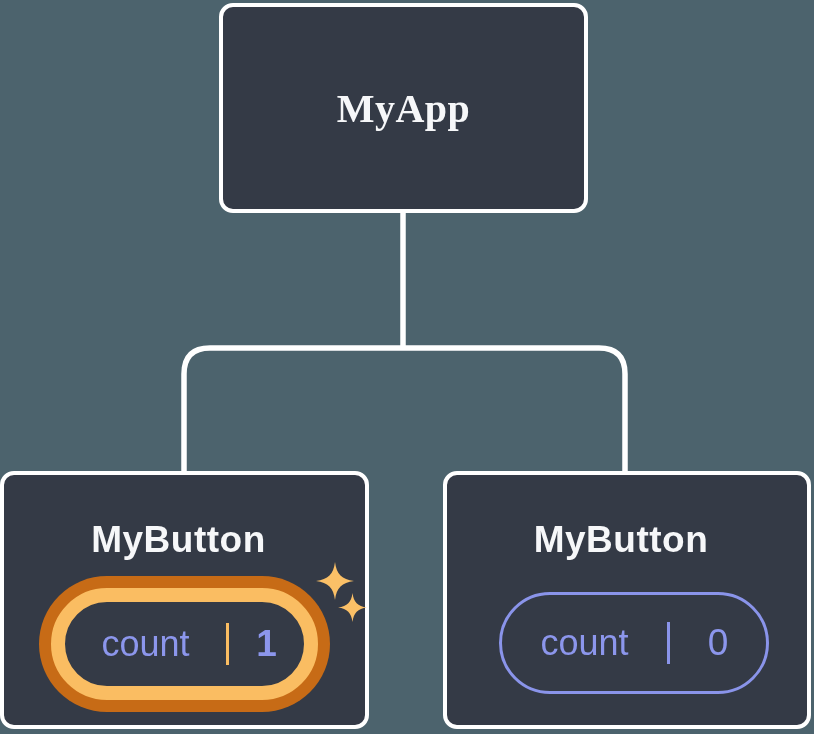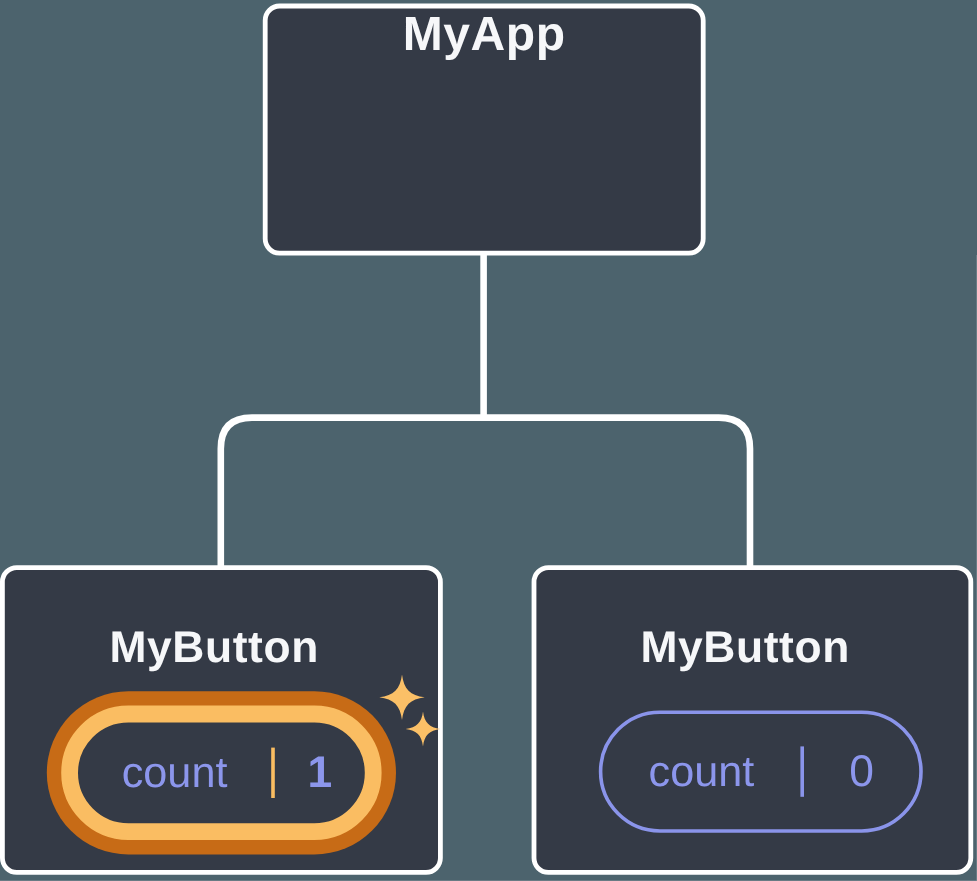--- a/index.html
+++ b/index.html
@@ -23,22 +23,23 @@
     position: absolute;
     box-sizing: border-box;
     background: var(--node-fill, #343a46);
     border: 4px solid var(--node-border, #ffffff);
     border-radius: 14px;
   }
   .node-root {
     left: 219px; top: 3px;
     width: 369px; height: 210px;
     display: flex;
-    align-items: flex-start;
+    align-items: center;
     justify-content: center;
+    font-family: Liberation Serif, serif;
   }
   .node-root .node-title {
     font-size: 40px;
   }
   .node-title {
     color: var(--title-text, #f6f7f9);
     font-weight: 700;
     font-size: 37px;
     letter-spacing: 0.5px;
     text-align: center;

